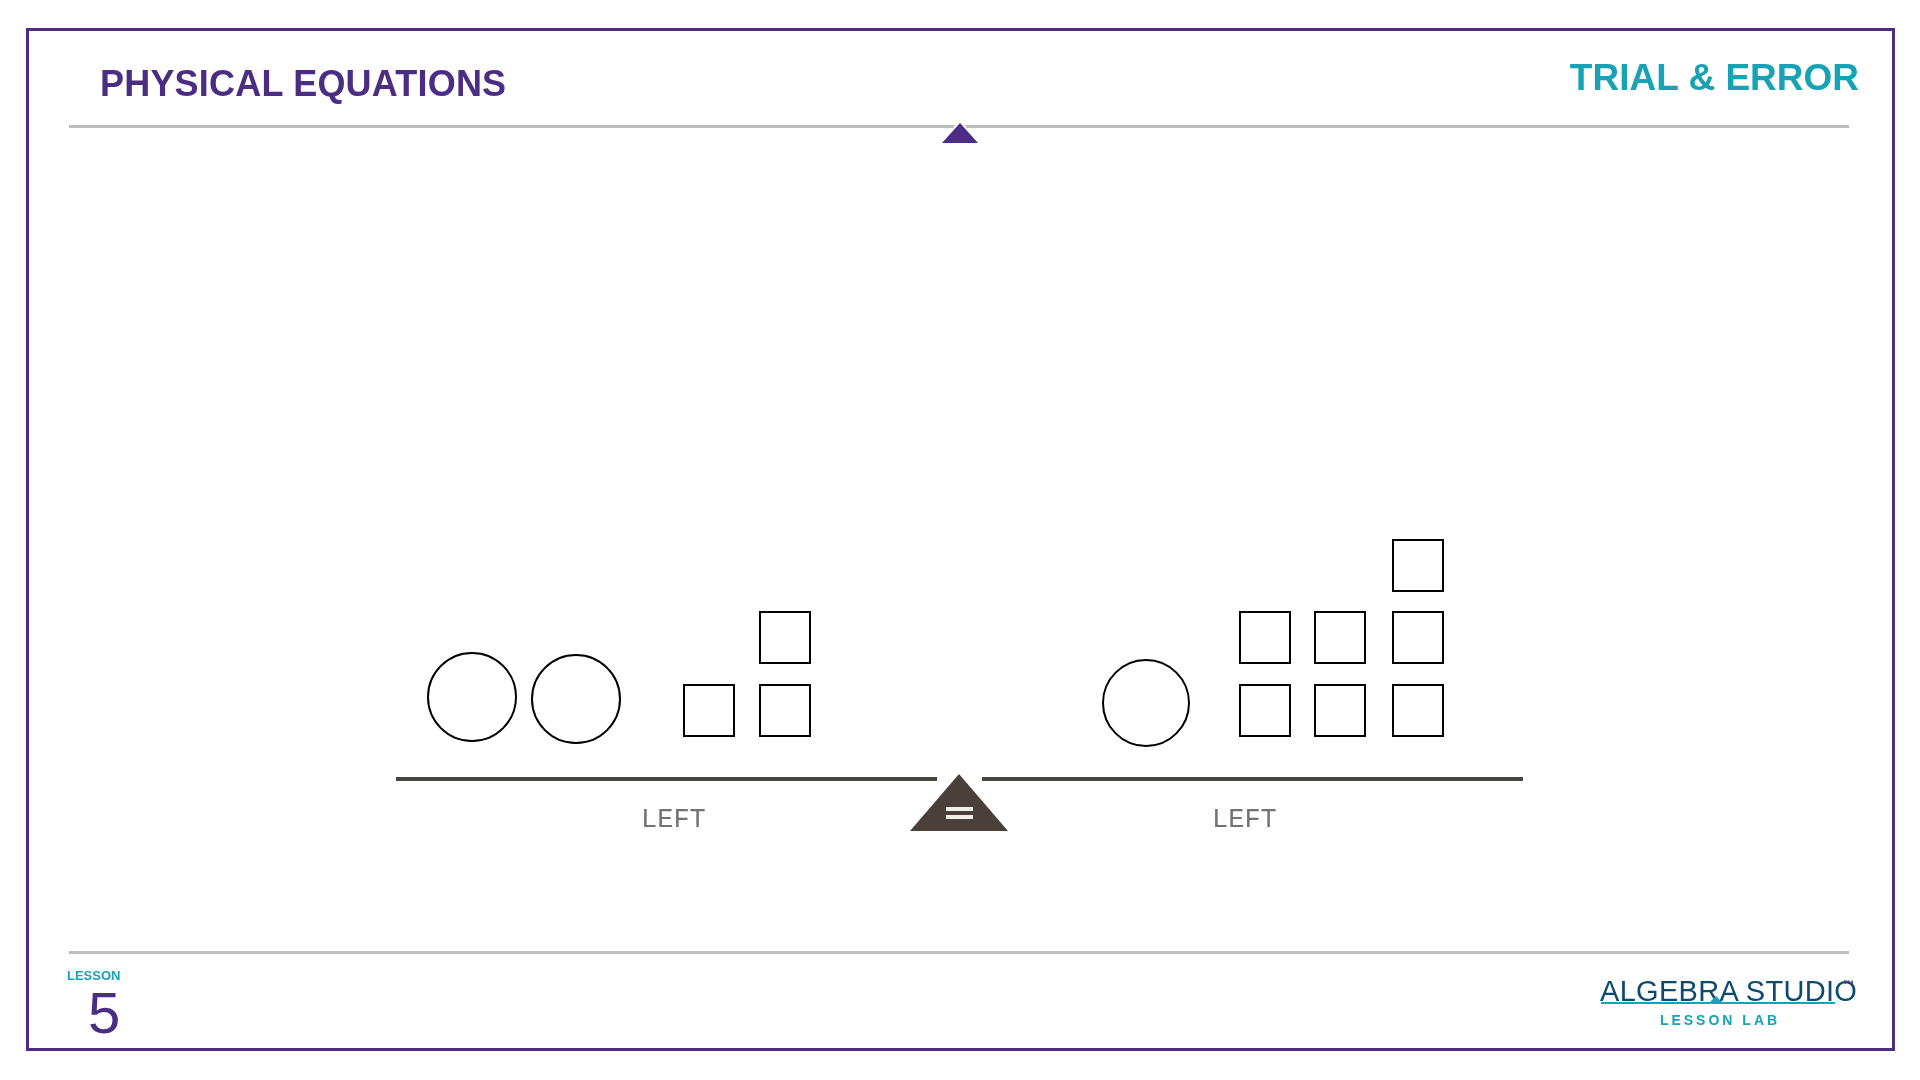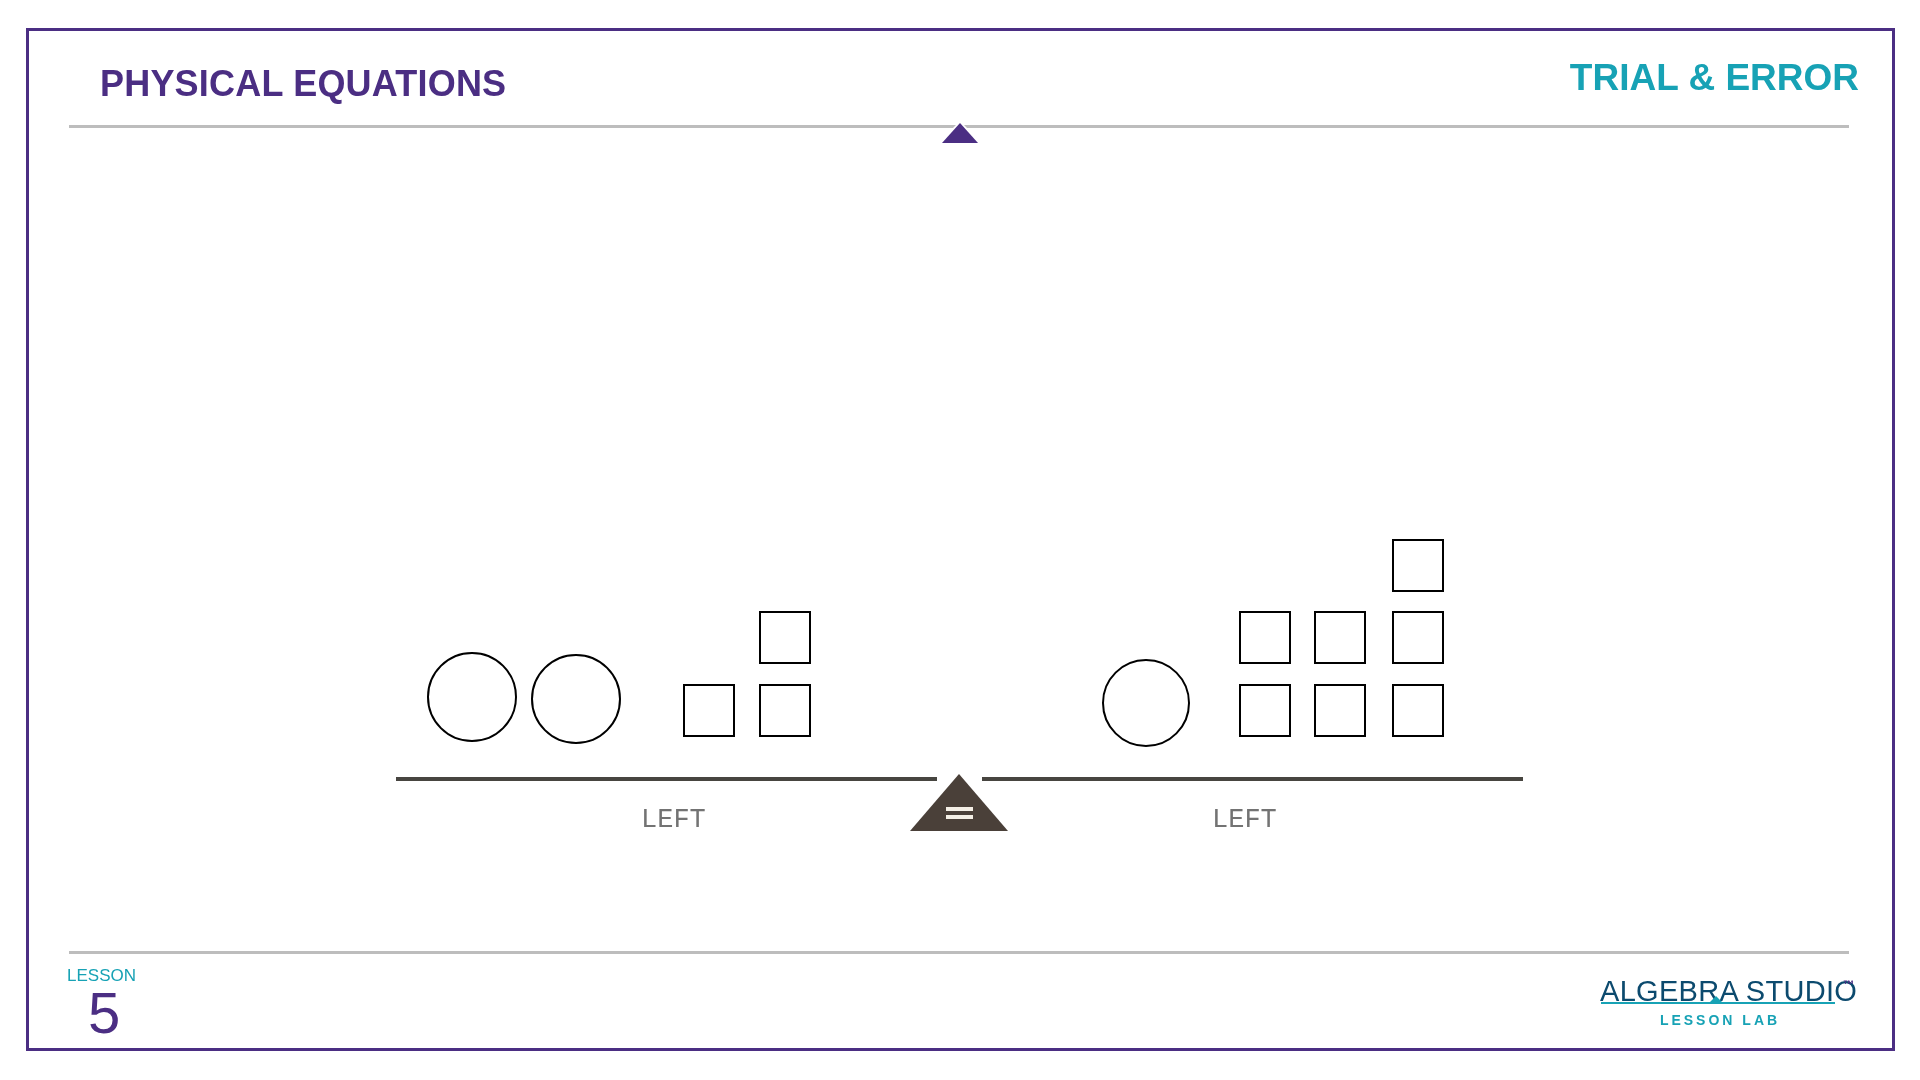--- a/index.html
+++ b/index.html
@@ -3,21 +3,21 @@
   <meta charset="utf-8">
   <style>
     html, body { margin: 0; padding: 0; background: #ffffff; }
     body { width: 1920px; height: 1080px; position: relative; overflow: hidden; font-family: "Liberation Sans", sans-serif; }
     .frame { position: absolute; left: 26px; top: 28px; width: 1863px; height: 1017px; border: 3px solid #4b2e83; box-sizing: content-box; }
     .abs { position: absolute; }
     .title-left { left: 60px; top: 62px; font-size: 36px; font-weight: 700; color: #4b2e83; letter-spacing: 0.2px; white-space: nowrap; line-height: 44px; margin-left: 40px; }
     .title-right { right: 61px; top: 56px; font-size: 37px; font-weight: 700; color: #17a2b5; white-space: nowrap; line-height: 44px; }
     .rule { background: #bdbdbd; height: 3px; }
     .label { font-size: 27px; color: #737373; line-height: 30px; white-space: nowrap; font-family: Liberation Mono, monospace; }
-    .lesson-label { left: 67px; top: 966px; font-size: 17px; color: #17a2b5; line-height: 20px; }
+    .lesson-label { left: 67px; top: 966px; font-size: 13px; color: #17a2b5; line-height: 20px; font-weight: bold; }
     .lesson-num { left: 88px; top: 982px; font-size: 58px; color: #4b2e83; line-height: 62px; }
     .logo-main { left: 1600px; top: 976px; font-size: 29px; font-weight: 400; color: #0c4a6e; white-space: nowrap; line-height: 30px; letter-spacing: 0.3px; }
     .logo-tm { left: 1843px; top: 978px; font-size: 11px; color: #4b2e83; font-weight: 700; line-height: 12px; }
     .logo-sub { left: 1600px; top: 1012px; width: 240px; text-align: center; font-size: 14px; font-weight: 700; color: #17a2b5; letter-spacing: 3px; line-height: 16px; }
     .scene { position: absolute; left: 0; top: 0; }
   </style>
 </head>
 <body>
 
 <div class="frame"></div>

